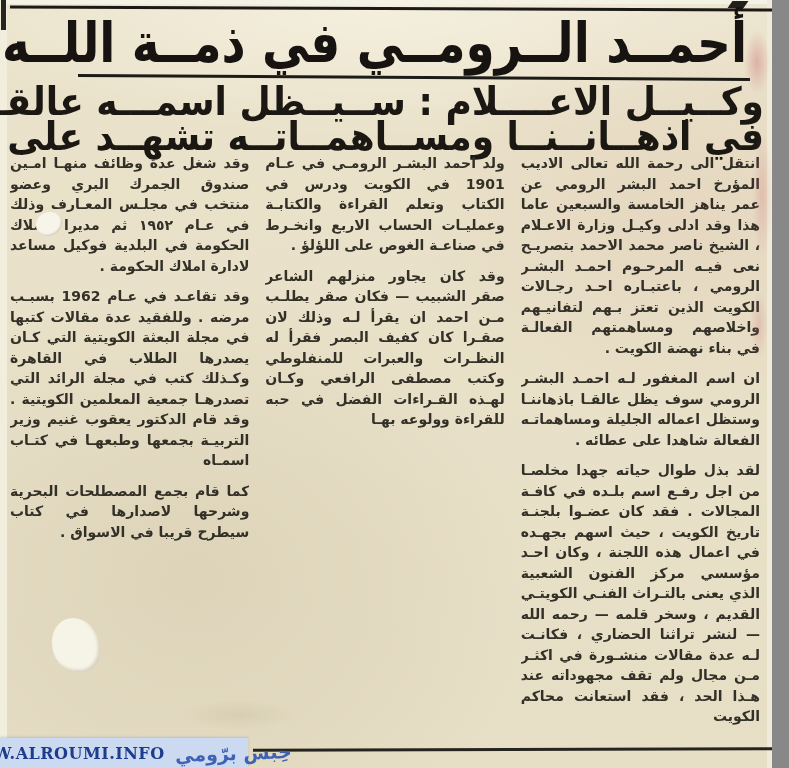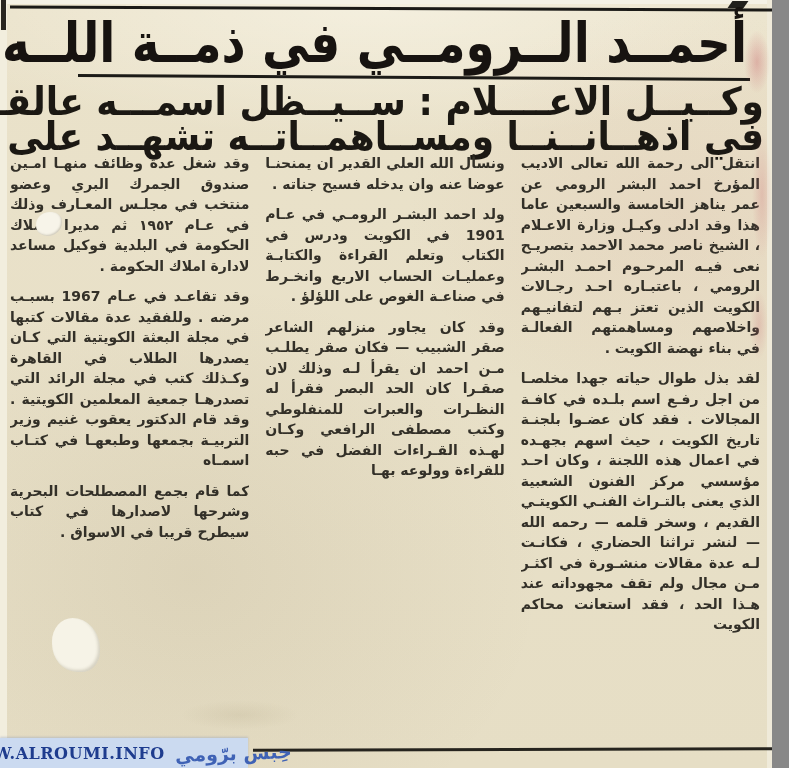--- a/index.html
+++ b/index.html
@@ -84,30 +84,30 @@
 
   <div class="headline">أحمــد الــرومــي في ذمــة اللــه</div>
   <div class="headline-rule"></div>
 
   <div class="subline sub1">وكــيــل الاعــــلام : ســيــظل اسمـــه عالقــاً</div>
   <div class="subline sub2">في اذهــانــنــا ومســاهمــاتــه تشهــد على عطــائــه</div>
 
   <div class="columns">
     <div class="col">
       <p>انتقل الى رحمة الله تعالى الاديب المؤرخ احمد البشر الرومي عن عمر يناهز الخامسة والسبعين عاما هذا وقد ادلى وكيـل وزارة الاعـلام ، الشيخ ناصر محمد الاحمد بتصريـح نعى فيـه المرحـوم احمـد البشـر الرومي ، باعتبـاره احـد رجـالات الكويت الذين تعتز بـهم لتفانيـهم واخلاصهم ومساهمتهم الفعالـة في بناء نهضة الكويت .</p>
+      <p>ان اسم المغفور لـه احمـد البشـر الرومي سوف يظل عالقـا باذهاننـا وستظل اعماله الجليلة ومساهماتـه الفعالة شاهدا على عطائه .</p>
       <p>لقد بذل طوال حياته جهدا مخلصـا من اجل رفـع اسم بلـده في كافـة المجالات . فقد كان عضـوا بلجنـة تاريخ الكويت ، حيث اسهم بجهـده في اعمال هذه اللجنة ، وكان احـد مؤسسي مركز الفنون الشعبية الذي يعنى بالتـراث الفنـي الكويتـي القديم ، وسخر قلمه — رحمه الله — لنشر تراثنا الحضاري ، فكانـت لـه عدة مقالات منشـورة في اكثـر مـن مجال ولم تقف مجهوداته عند هـذا الحد ، فقد استعانت محاكم الكويت</p>
     </div>
     <div class="col">
-      <p>ونسأل الله العلي القدير ان يمنحنـا عوضا عنه وان يدخله فسيح جناته .</p>
       <p>ولد احمد البشـر الرومـي في عـام 1901 في الكويت ودرس في الكتاب وتعلم القراءة والكتابـة وعمليـات الحساب الاربع وانخـرط في صناعـة الغوص على اللؤلؤ .</p>
-      <p>وقد كان يجاور منزلهم الشاعر صقر الشبيب — فكان صقر يطلـب مـن احمد ان يقرأ لـه وذلك لان صقـرا كان الحد البصر فقرأ له النظـرات والعبرات للمنفلوطي وكتب مصطفى الرافعي وكـان لهـذه القـراءات الفضل في حبه للقراءة وولوعه بهـا</p>
+      <p>وقد كان يجاور منزلهم الشاعر صقر الشبيب — فكان صقر يطلـب مـن احمد ان يقرأ لـه وذلك لان صقـرا كان كفيف البصر فقرأ له النظـرات والعبرات للمنفلوطي وكتب مصطفى الرافعي وكـان لهـذه القـراءات الفضل في حبه للقراءة وولوعه بهـا</p>
     </div>
     <div class="col">
       <p>وقد شغل عدة وظائف منهـا امـين صندوق الجمرك البري وعضو منتخب في مجلـس المعـارف وذلك في عـام ١٩٥٢ ثم مديرا لاملاك الحكومة في البلدية فوكيل مساعد لادارة املاك الحكومة .</p>
-      <p>وقد تقاعـد في عـام 1967 بسبـب مرضه . وللفقيد عدة مقالات كتبها في مجلة البعثة الكويتية التي كـان يصدرها الطلاب في القاهرة وكـذلك كتب في مجلة الرائد التي تصدرهـا جمعية المعلمين الكويتية . وقد قام الدكتور يعقوب غنيم وزير التربيـة بجمعها وطبعهـا في كتـاب اسمـاه</p>
+      <p>وقد تقاعـد في عـام 1962 بسبـب مرضه . وللفقيد عدة مقالات كتبها في مجلة البعثة الكويتية التي كـان يصدرها الطلاب في القاهرة وكـذلك كتب في مجلة الرائد التي تصدرهـا جمعية المعلمين الكويتية . وقد قام الدكتور يعقوب غنيم وزير التربيـة بجمعها وطبعهـا في كتـاب اسمـاه</p>
       <p>كما قام بجمع المصطلحات البحرية وشرحها  لاصدارها في كتاب سيطرح قريبا في الاسواق .</p>
     </div>
   </div>
 
   <div class="bottom-rule"></div>
 
   <div class="watermark">
     <span class="wm-url">WWW.ALROUMI.INFO</span>
     <span class="wm-sig">حِبس برّومي</span>
   </div>

